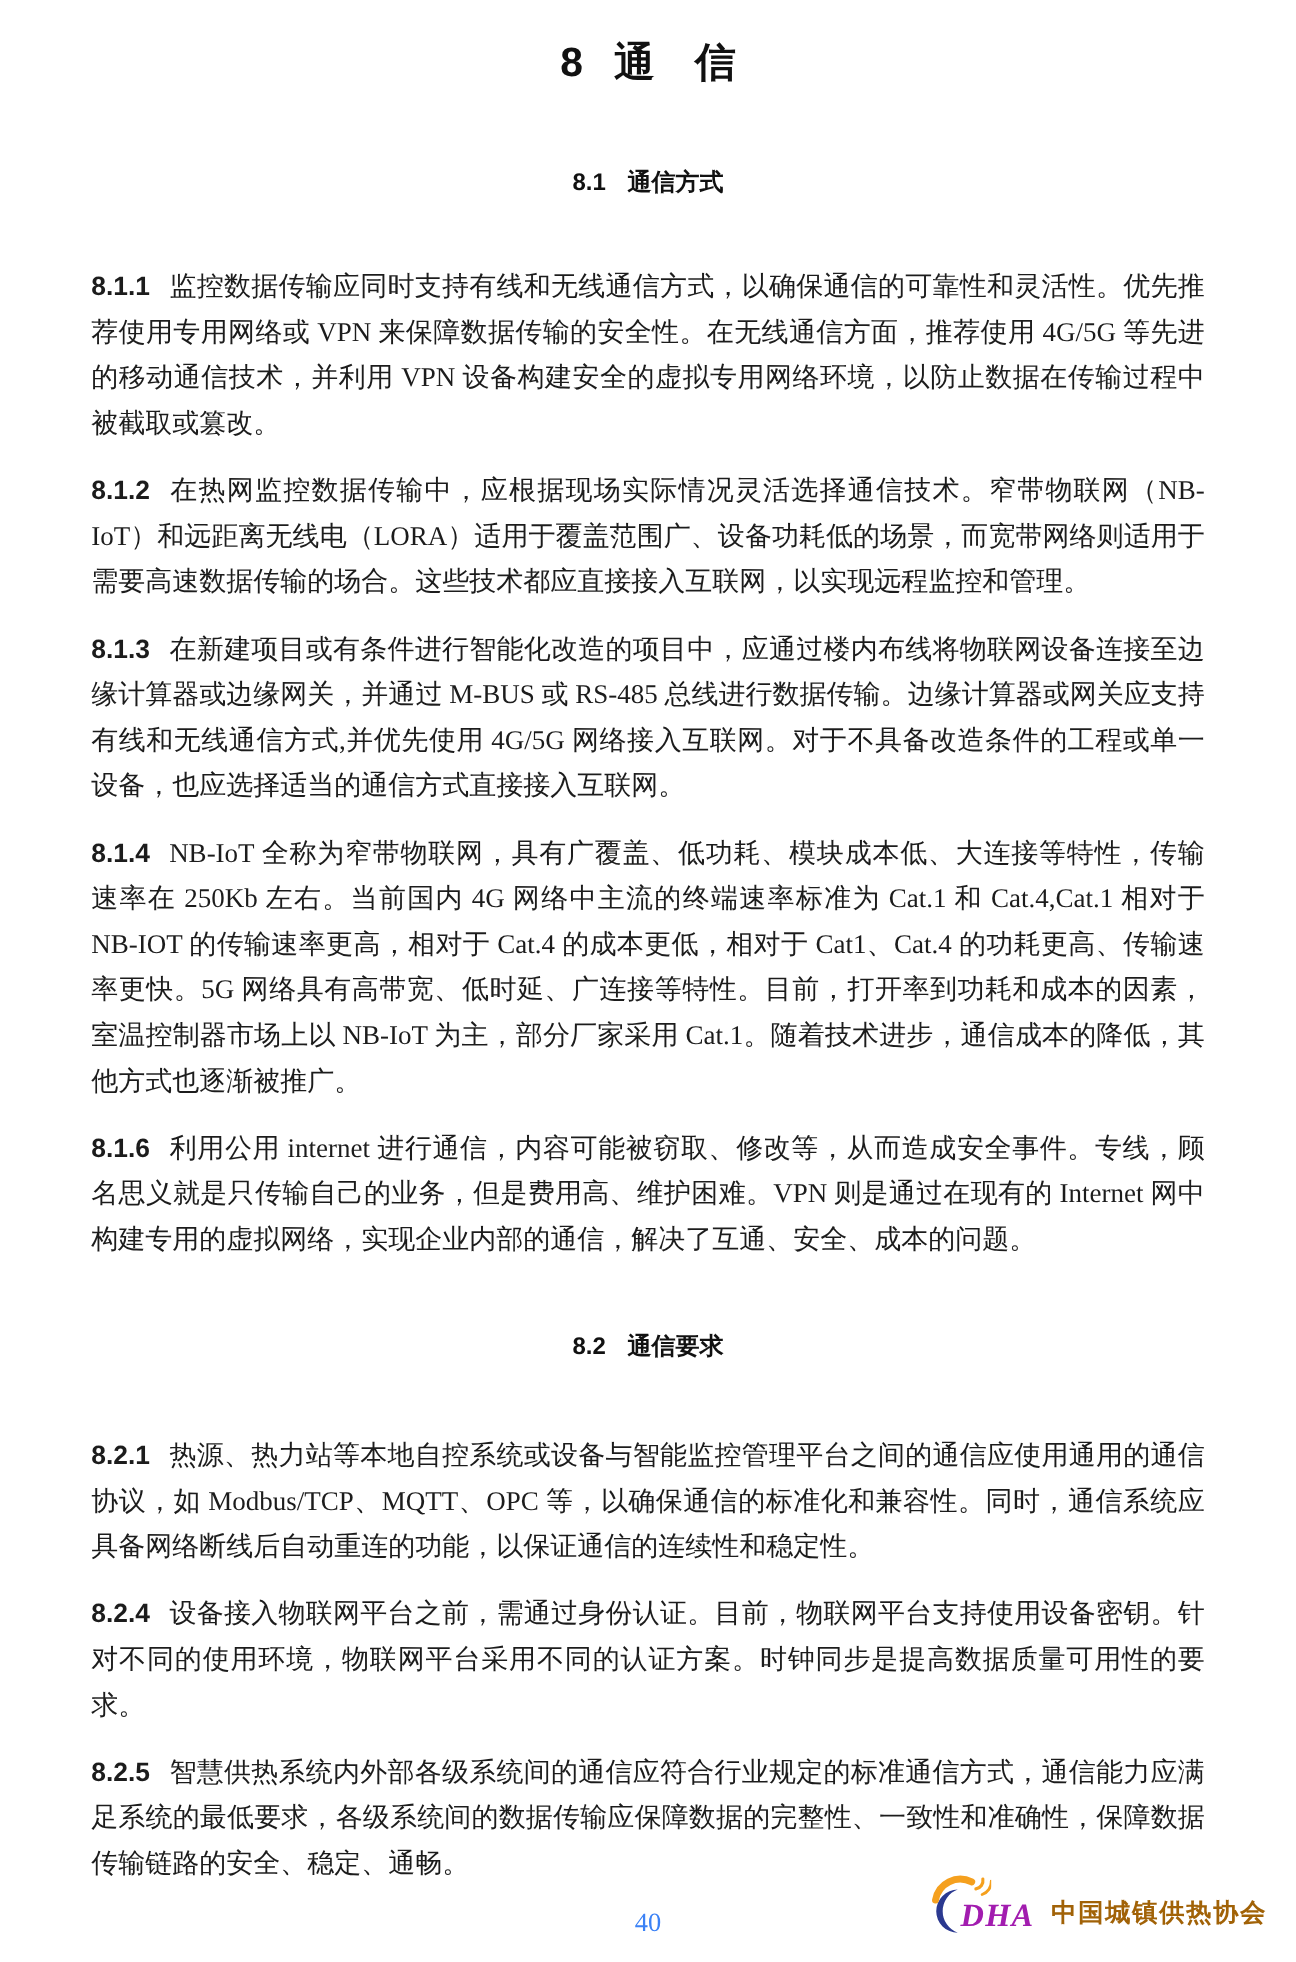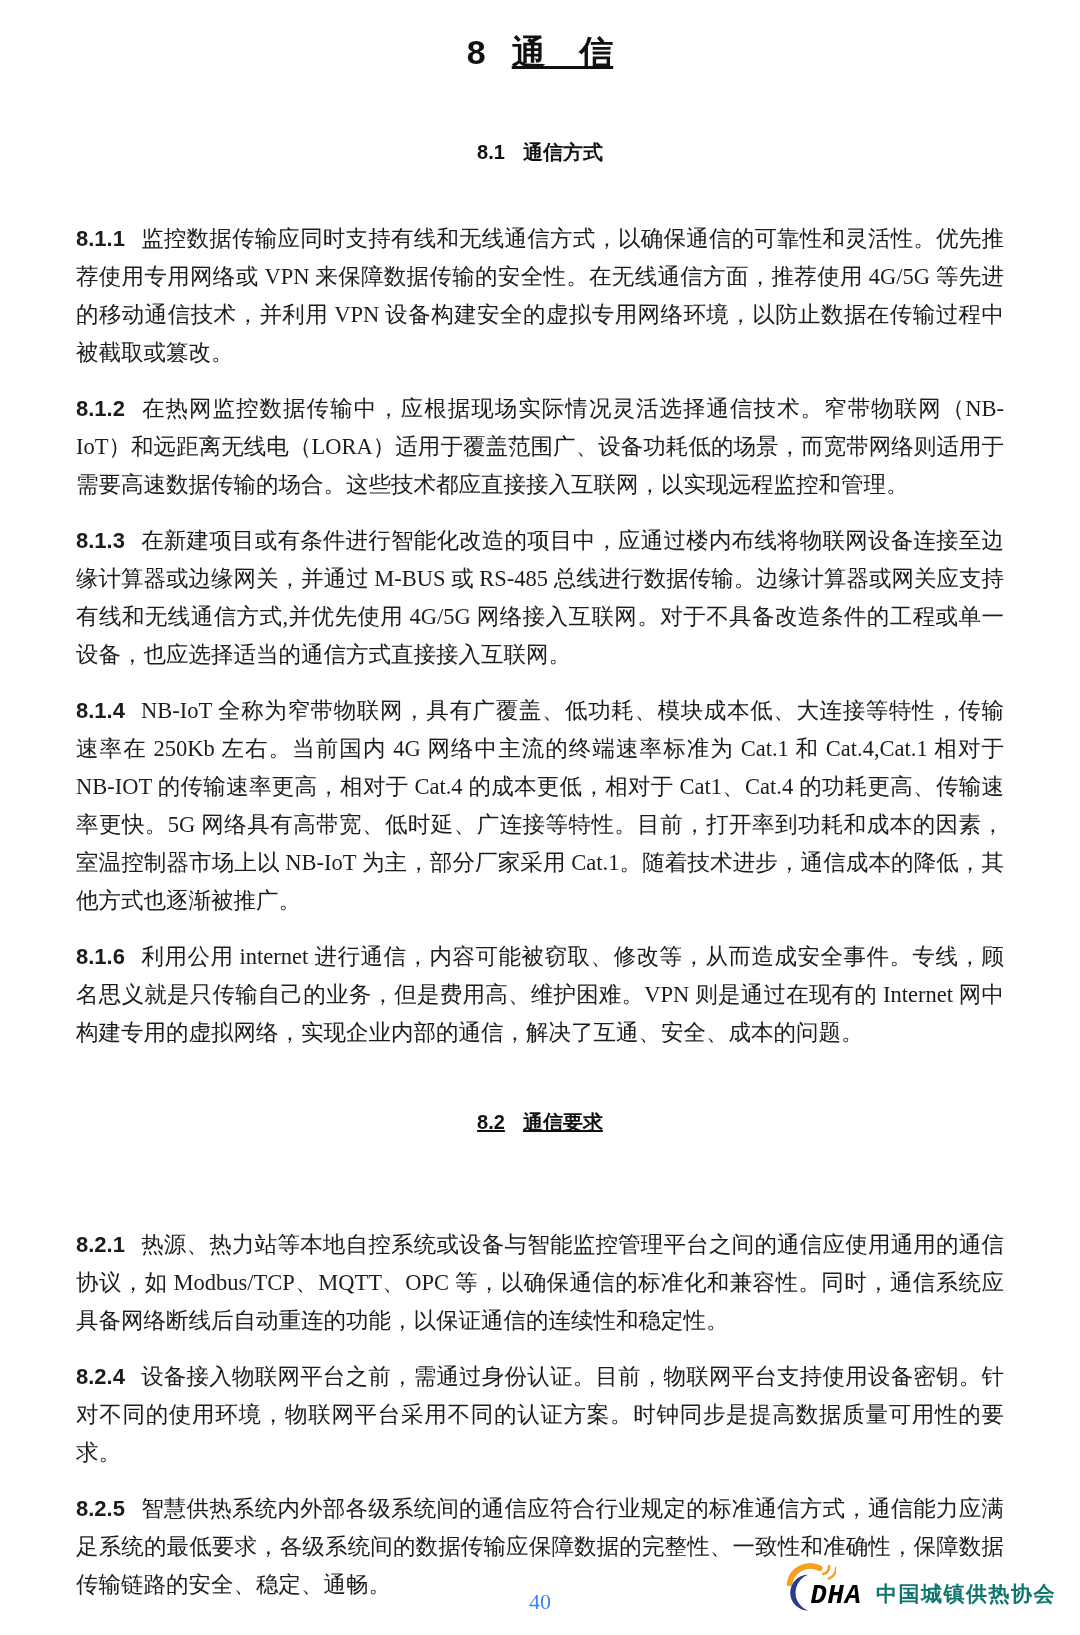--- a/index.html
+++ b/index.html
@@ -17,31 +17,31 @@
 
   .doc-title {
     margin:0; padding-top:4px;
     text-align:center;
     font-family:"Liberation Sans", sans-serif;
     font-weight:bold;
     font-size:34px; line-height:44px;
     color:#111;
   }
   .doc-title .chap-num { margin-right:26px; }
-  .doc-title .chap-name { word-spacing:24px;text-decoration:underline; }
+  .doc-title .chap-name { word-spacing:24px; }
 
   .section-heading {
     margin:62px 0 52px 0;
     text-align:center;
     font-family:"Liberation Sans", sans-serif;
     font-weight:bold;
     font-size:20px; line-height:32px;
     color:#111;
   }
-  .section-heading.second { margin:54px 0 88px 0;text-decoration:underline; }
+  .section-heading.second { margin:54px 0 56px 0; }
   .section-heading .sec-num { margin-right:18px; }
 
   .clause {
     margin:18px;
     font-size:22.5px;
     line-height:38px;
     text-align:justify;
     color:#1c1c1c;
   }
   .clause-num {
@@ -63,35 +63,35 @@
   .logo {
     position:absolute;
     right:24px; bottom:18px;
     display:flex;
     align-items:center;
   }
   .logo-mark svg { width:58px; height:58px; display:block; }
   .dha {
     margin-left:-26px;
     margin-top:16px;
-    font-family:Liberation Mono, monospace;
+    font-family:Liberation Serif, serif;
     font-style:italic;
     font-weight:800;
     font-size:27px;
     letter-spacing:1px;
-    color:#000000;
+    color:#a21caf;
   }
   .org-name {
     margin-left:14px;
     margin-top:12px;
     font-family:"Liberation Sans", sans-serif;
     font-weight:bold;
     font-size:21px;
     letter-spacing:1.5px;
-    color:#0f766e;
+    color:#a16207;
     white-space:nowrap;
   }
 </style>
 </head>
 <body>
 
 <div class="page">
   <div class="content">
 
     <h1 class="doc-title">

